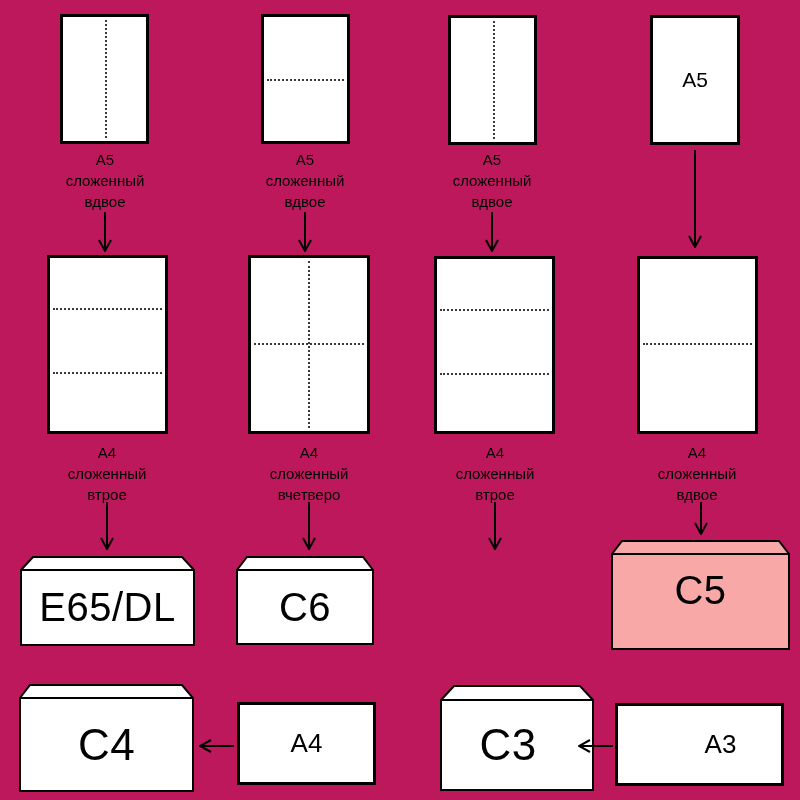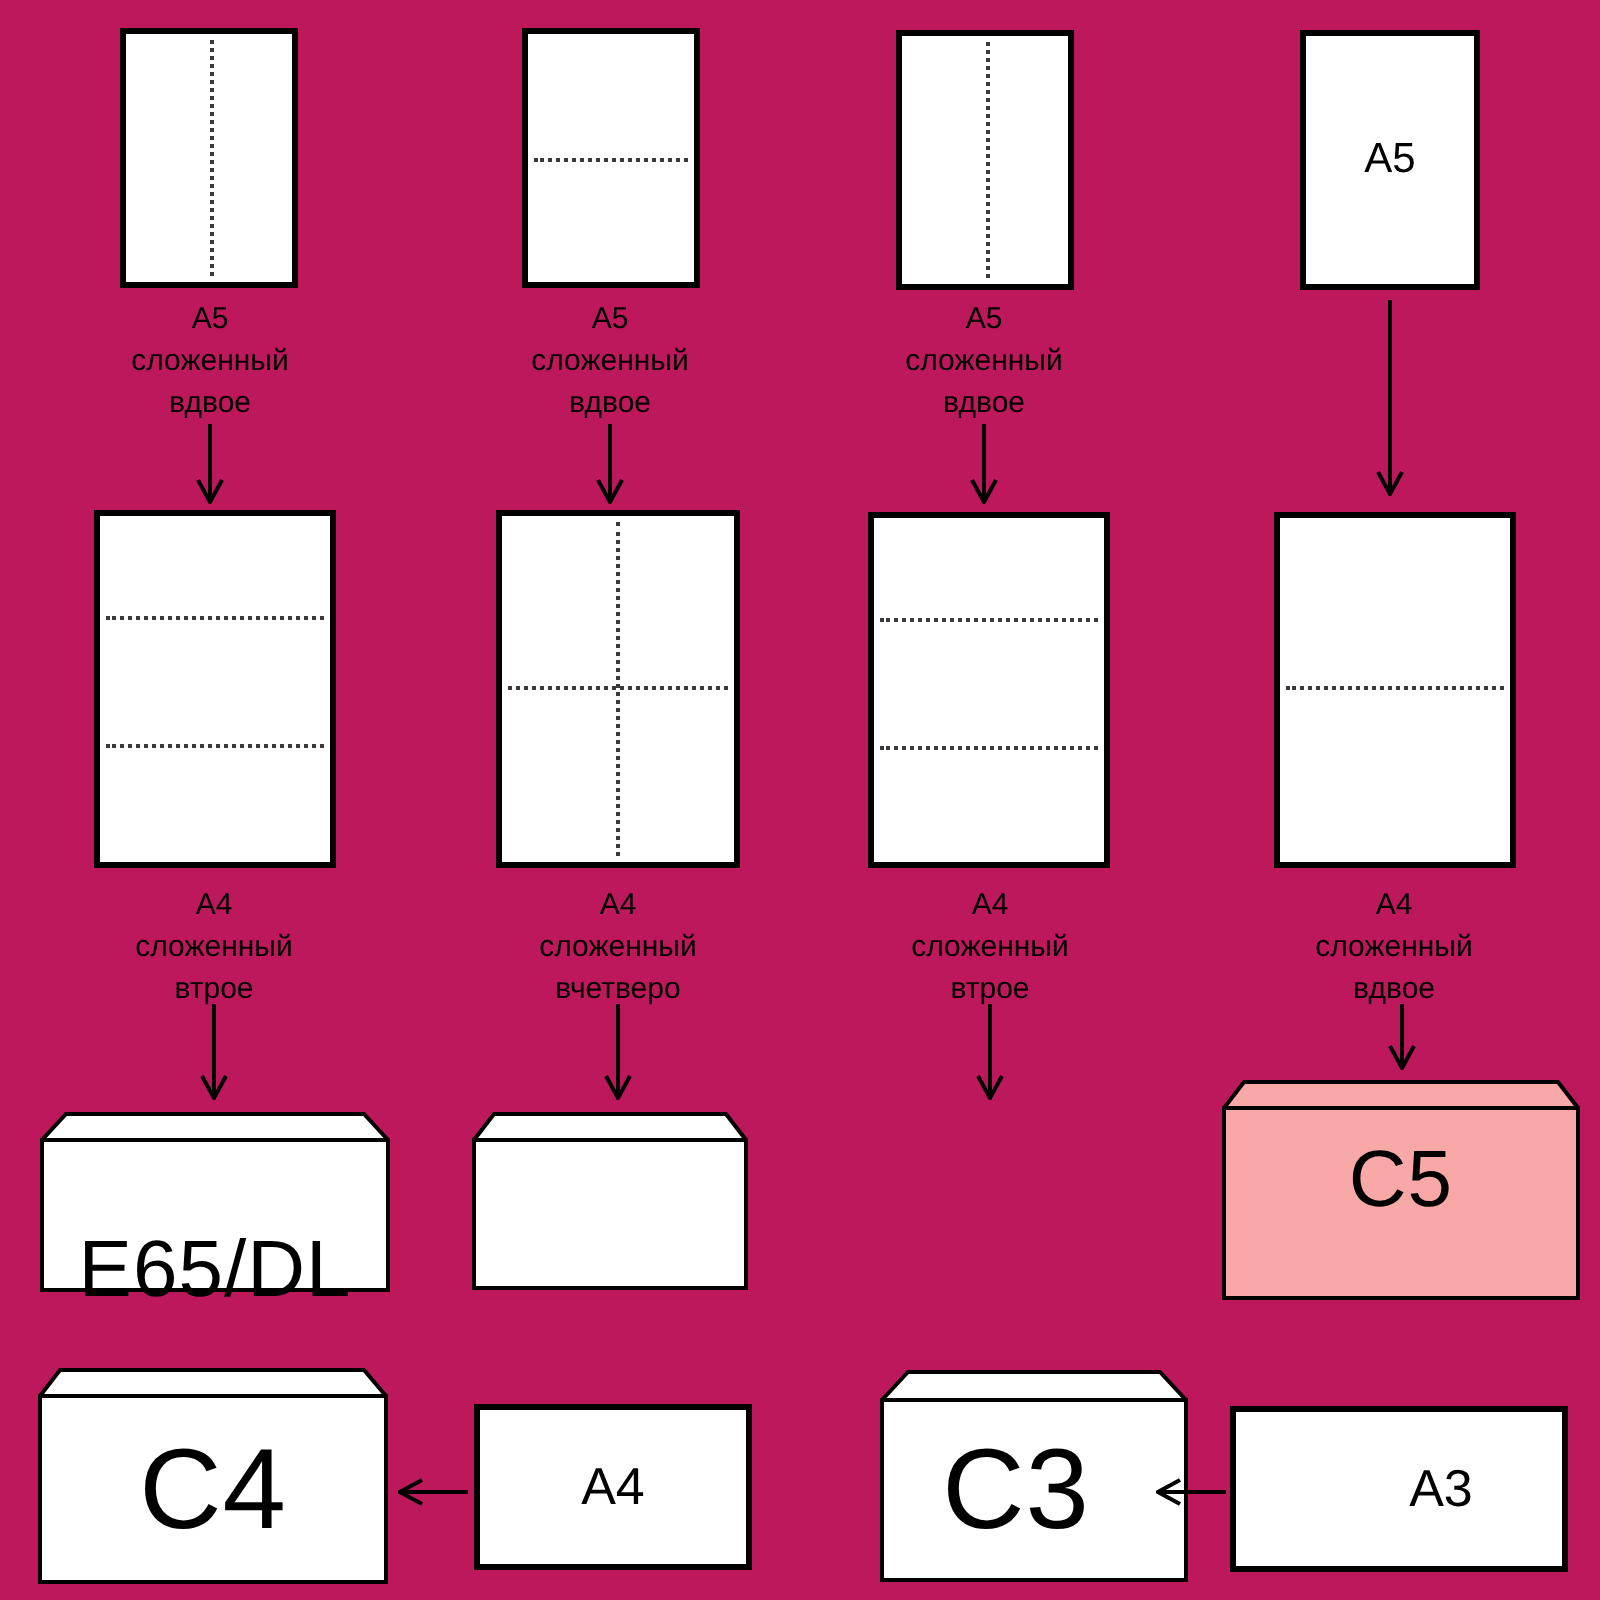--- a/index.html
+++ b/index.html
@@ -19,21 +19,21 @@
   .caption{
     position:absolute;text-align:center;font-size:15px;line-height:21px;color:#000;
   }
   .arrow{position:absolute;}
   .envelope{position:absolute;}
   .envelope svg{display:block;}
   .env-label{
     position:absolute;left:0;right:0;display:flex;align-items:center;justify-content:center;
     font-size:40px;letter-spacing:0.5px;color:#000;
   }
-  .env-label.big{font-size:57px;}
+  .env-label.big{font-size:44px;}
   .paper-inner-label{
     width:100%;height:100%;display:flex;align-items:center;justify-content:center;
     font-size:21px;color:#000;
   }
   .src-paper{
     position:absolute;background:#fff;border:3px solid #000;box-sizing:border-box;
     display:flex;align-items:center;justify-content:center;font-size:26px;color:#000;
   }
 </style>
 </head>
@@ -155,28 +155,29 @@
         <line x1="8" y1="0" x2="8" y2="31" stroke="#000" stroke-width="2"></line>
         <polyline points="2,21 8,32 14,21" fill="none" stroke="#000" stroke-width="2"></polyline>
       </svg>
   </div>
 
   <div class="envelope" style="left:20px;top:556px;width:175px;height:90px;">
     <svg width="175" height="90" viewBox="0 0 175 90">
       <polygon points="13,1 162,1 174,14 1,14" fill="#ffffff" stroke="#000" stroke-width="2"></polygon>
       <rect x="1" y="14" width="173" height="75" fill="#ffffff" stroke="#000" stroke-width="2"></rect>
     </svg>
-    <div class="env-label" style="top:14px;height:75px;margin-top:28px;">E65/DL</div>
+    <div class="env-label" style="top:14px;height:75px;">E65/DL</div>
   </div>
 
   <div class="envelope" style="left:236px;top:556px;width:138px;height:89px;">
     <svg width="138" height="89" viewBox="0 0 138 89">
       <polygon points="11,1 127,1 137,14 1,14" fill="#ffffff" stroke="#000" stroke-width="2"></polygon>
       <rect x="1" y="14" width="136" height="74" fill="#ffffff" stroke="#000" stroke-width="2"></rect>
     </svg>
+    <div class="env-label" style="top:14px;height:74px;">C6</div>
   </div>
 
 
   <div class="envelope" style="left:611px;top:540px;width:179px;height:110px;">
     <svg width="179" height="110" viewBox="0 0 179 110">
       <polygon points="11,1 168,1 178,14 1,14" stroke="#000" stroke-width="2" fill="#f9a8a8"></polygon>
       <rect x="1" y="14" width="177" height="95" stroke="#000" stroke-width="2" fill="#f9a8a8"></rect>
     </svg>
     <div class="env-label" style="top:14px;height:72px;">C5</div>
   </div>

